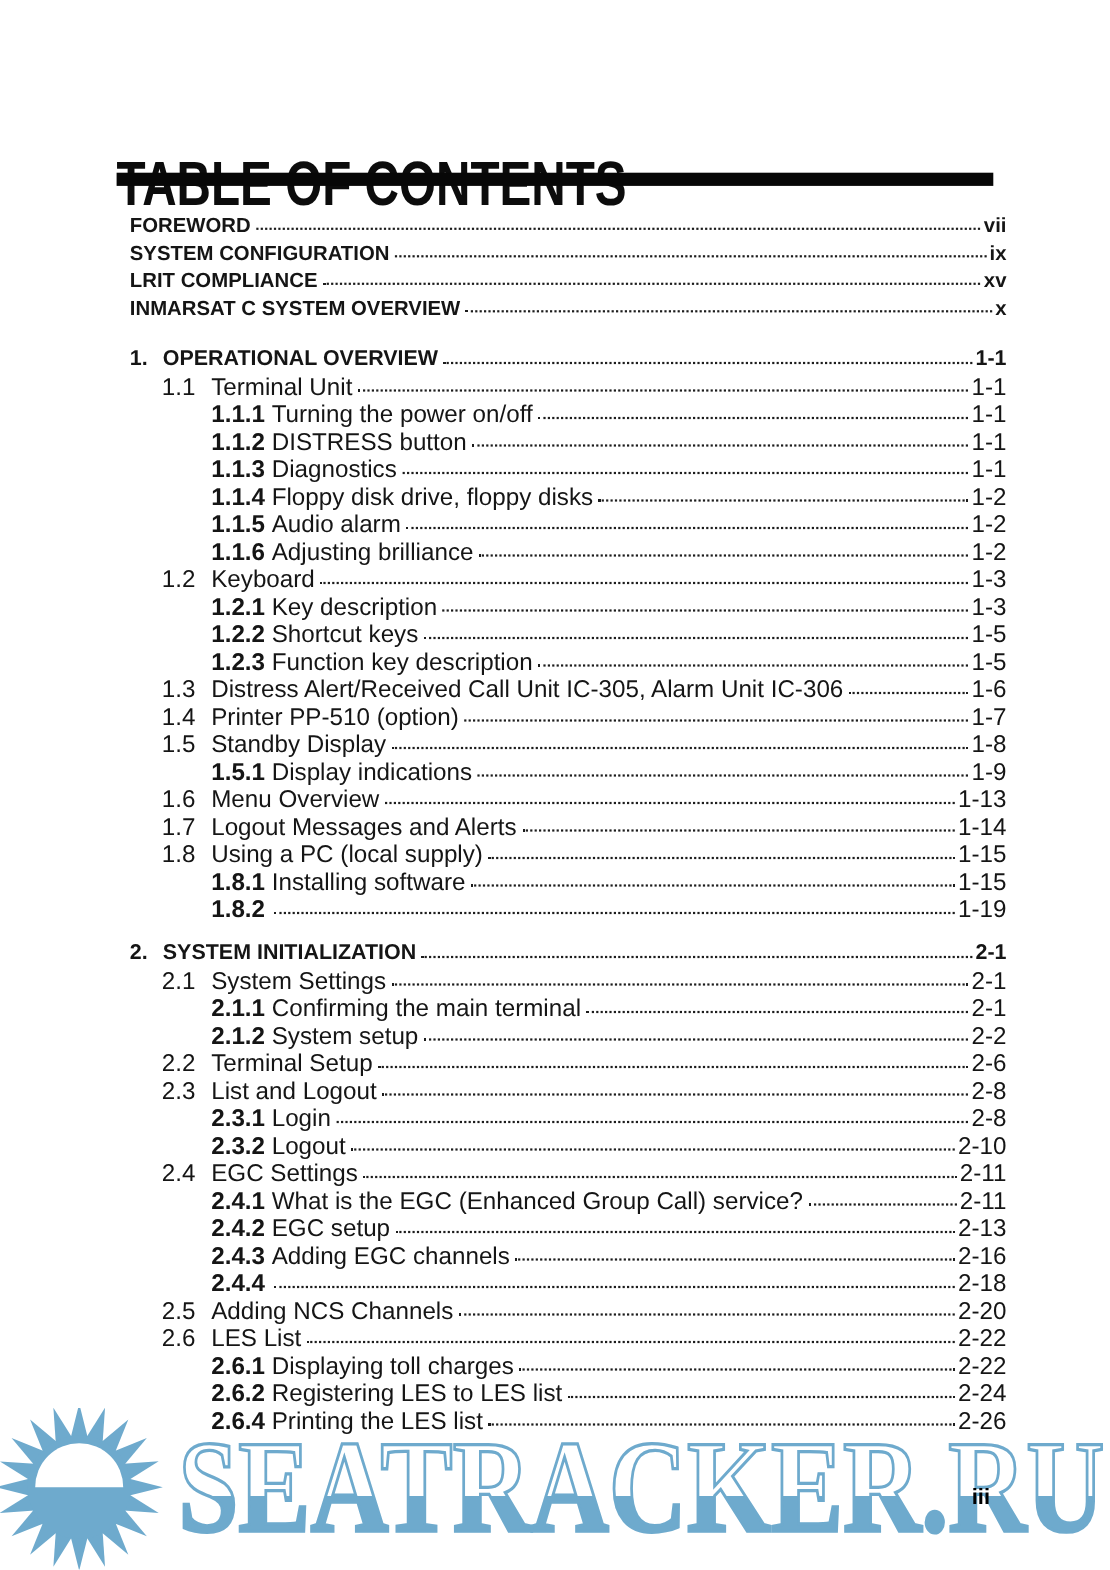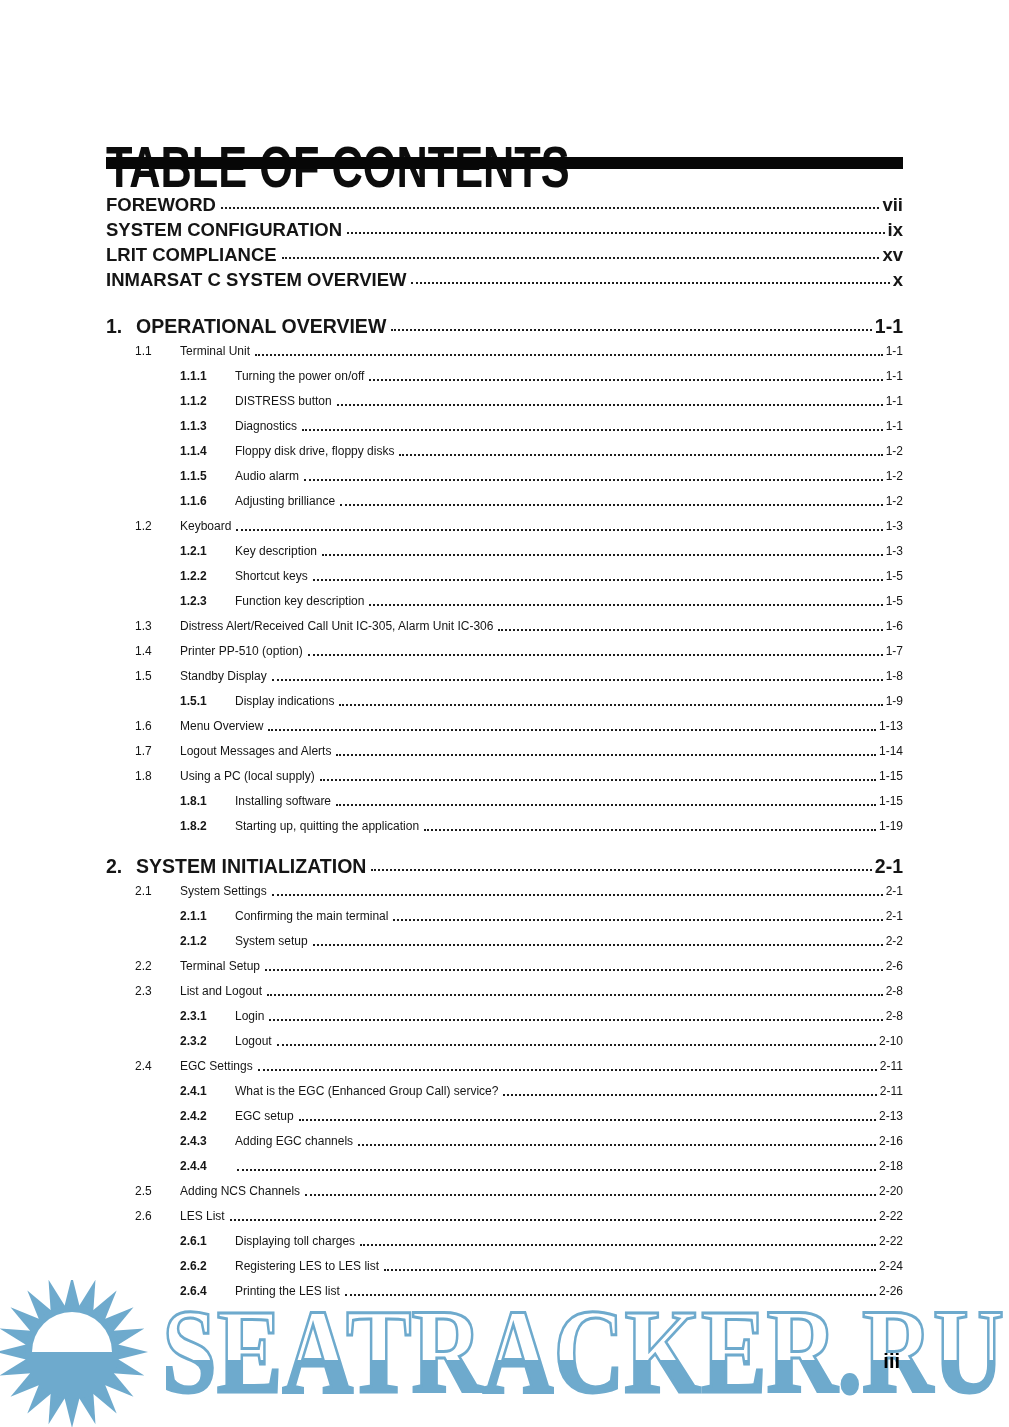--- a/index.html
+++ b/index.html
@@ -21,25 +21,25 @@
     transform:scaleX(0.76); transform-origin:left top;
     color:#0c0c0c;
   }
   .title-rule {
     position:absolute; left:106px; top:157px;
     width:797px; height:12px; background:#070707;
   }
 
   
   .toc {
-    position:absolute; left:106px; top:192px; width:797px;
+    position:absolute; left:118px; top:192px; width:797px;
   }
   .row {
     display:flex; align-items:baseline;
-    height:25px; font-size:12px; line-height:25px;
+    height:25px; font-size:22px; line-height:25px;
     white-space:nowrap;
   }
   .row .num   { flex:none; }
   .row .label { flex:none; padding-right:3px; }
   .row .leader {
     flex:1 1 auto; min-width:12px;
     border-bottom:2.5px dotted #1c1c1c;
     align-self:flex-end; margin:0 3px 8px 2px;
   }
   .row .page-no { flex:none; text-align:center; }
@@ -218,21 +218,20 @@
       <span class="page-no">1-15</span>
     </div>
           <div class="row lvl2">
       <span class="num">1.8.1</span>
       <span class="label">Installing software</span>
       <span class="leader"></span>
       <span class="page-no">1-15</span>
     </div>
           <div class="row lvl2">
       <span class="num">1.8.2</span>
-      <span class="label">Starting up, quitting the application</span>
       <span class="leader"></span>
       <span class="page-no">1-19</span>
     </div>
         </div>
         <div class="chapter-block-2">
           <div class="row chapter">
       <span class="num">2.</span>
       <span class="label">SYSTEM INITIALIZATION</span>
       <span class="leader"></span>
       <span class="page-no">2-1</span>

